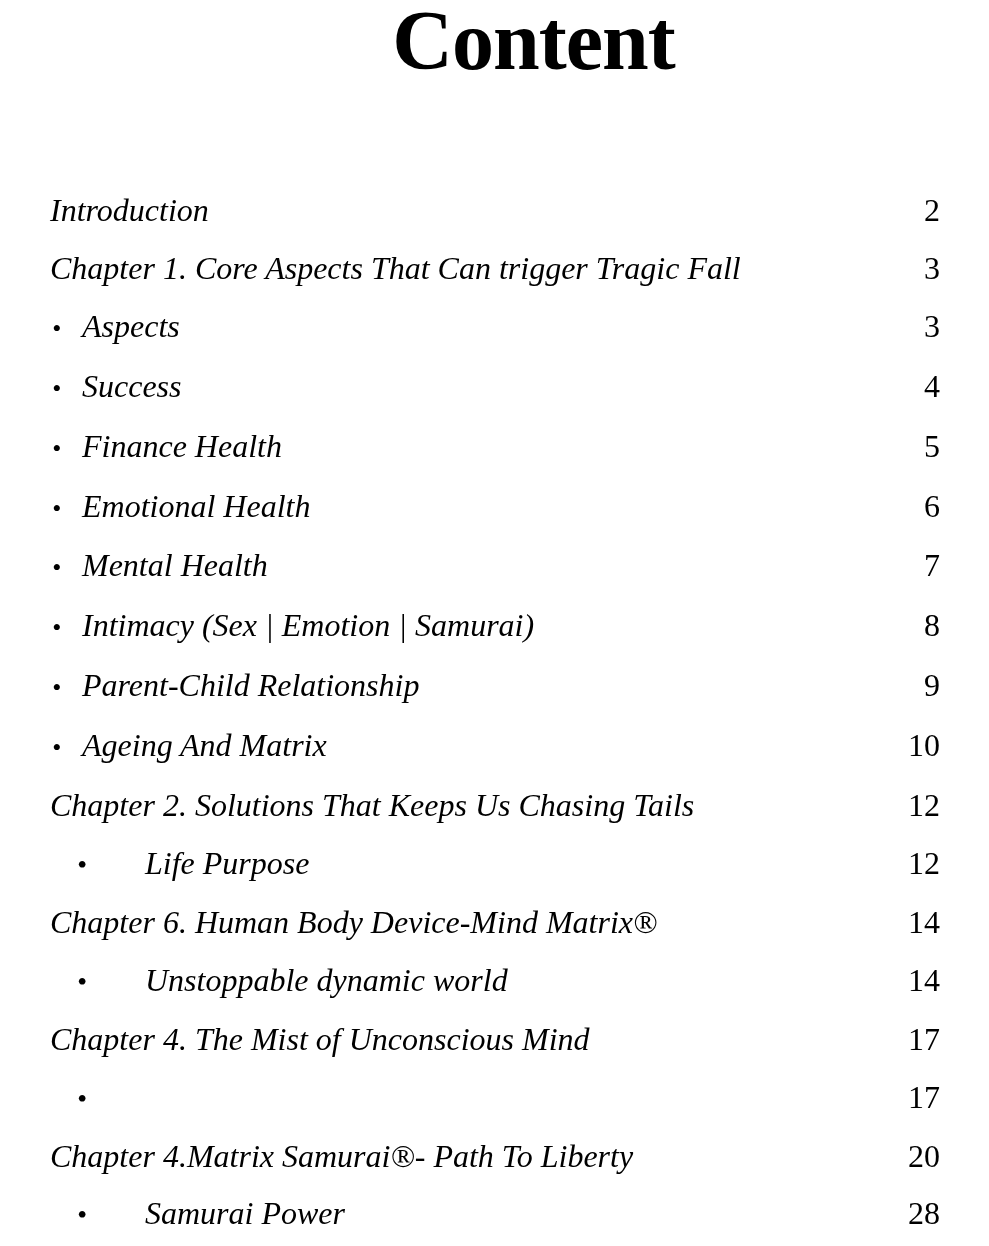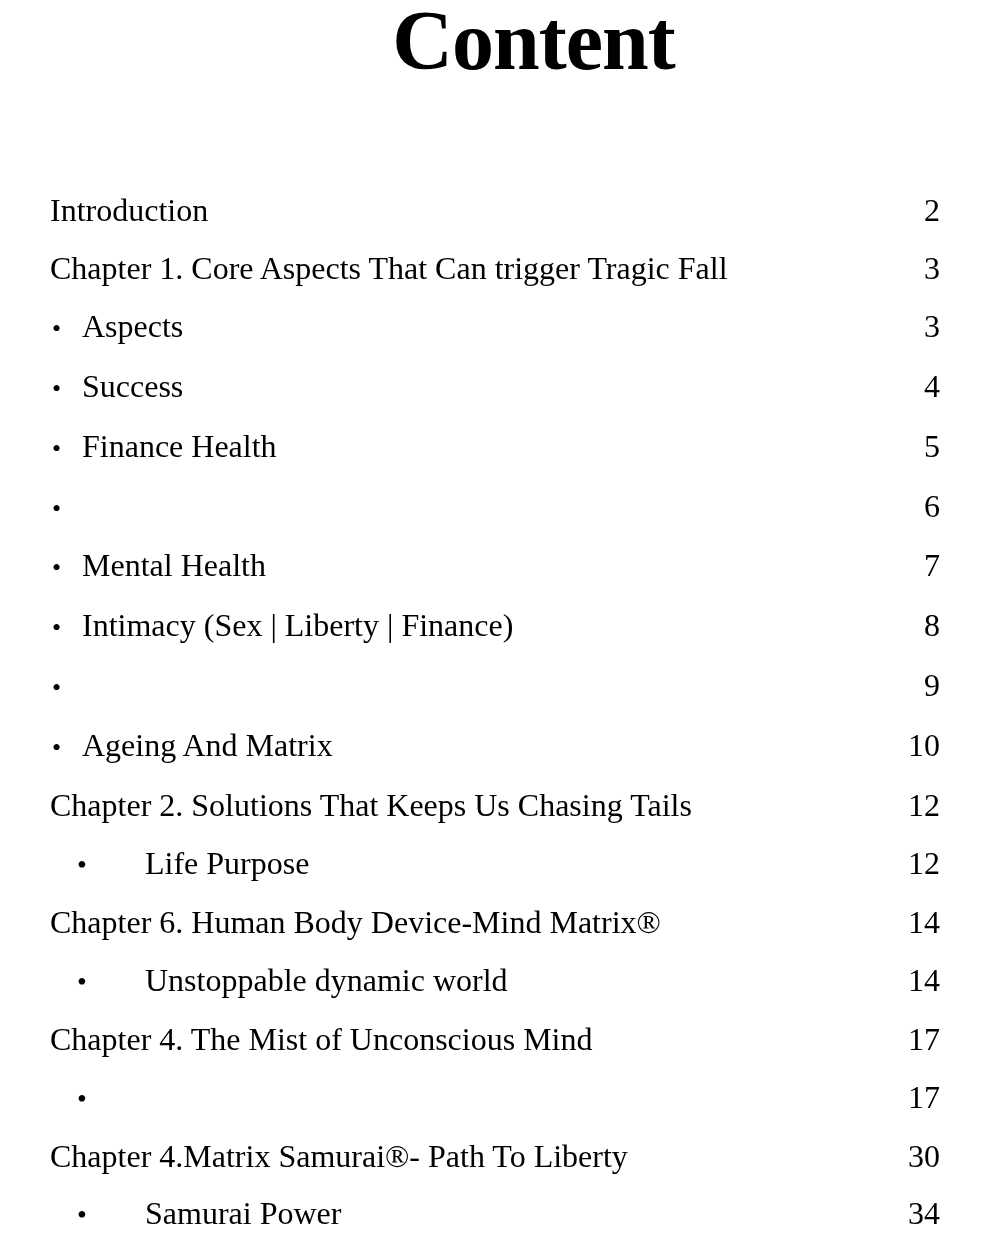--- a/index.html
+++ b/index.html
@@ -37,20 +37,21 @@
     display: flex;
     justify-content: space-between;
     align-items: baseline;
     font-size: 32px;
     line-height: 57.9px;
     white-space: nowrap;
   }
   .row .left {
     display: flex;
     align-items: baseline;
+    font-style: italic;
   }
   .row .marker {
     display: inline-block;
     flex: 0 0 auto;
   }
   .row.bullet1 .marker {
     width: 30px;
     padding-left: 2px;
     font-size: 26px;
   }
@@ -104,40 +105,42 @@
       <div class="row bullet1">
     <span class="left">
       <span class="marker">•</span>
       <span class="label">Finance Health</span>
     </span>
     <span class="pagenum">5</span>
   </div>
       <div class="row bullet1">
     <span class="left">
       <span class="marker">•</span>
+      <span class="label">Emotional Health</span>
     </span>
     <span class="pagenum">6</span>
   </div>
       <div class="row bullet1">
     <span class="left">
       <span class="marker">•</span>
       <span class="label">Mental Health</span>
     </span>
     <span class="pagenum">7</span>
   </div>
       <div class="row bullet1">
     <span class="left">
       <span class="marker">•</span>
-      <span class="label">Intimacy (Sex | Liberty | Finance)</span>
+      <span class="label">Intimacy (Sex | Emotion | Samurai)</span>
     </span>
     <span class="pagenum">8</span>
   </div>
       <div class="row bullet1">
     <span class="left">
       <span class="marker">•</span>
+      <span class="label">Parent-Child Relationship</span>
     </span>
     <span class="pagenum">9</span>
   </div>
       <div class="row bullet1">
     <span class="left">
       <span class="marker">•</span>
       <span class="label">Ageing And Matrix</span>
     </span>
     <span class="pagenum">10</span>
   </div>
@@ -180,23 +183,23 @@
     <span class="left">
       <span class="marker">•</span>
     </span>
     <span class="pagenum">17</span>
   </div>
       <div class="row chapter">
     <span class="left">
 
       <span class="label">Chapter 4.Matrix Samurai®- Path To Liberty</span>
     </span>
-    <span class="pagenum">30</span>
+    <span class="pagenum">20</span>
   </div>
       <div class="row bullet2">
     <span class="left">
       <span class="marker">•</span>
       <span class="label">Samurai Power</span>
     </span>
-    <span class="pagenum">34</span>
+    <span class="pagenum">28</span>
   </div>
     </div>
 </div>
 
 </body></html>

